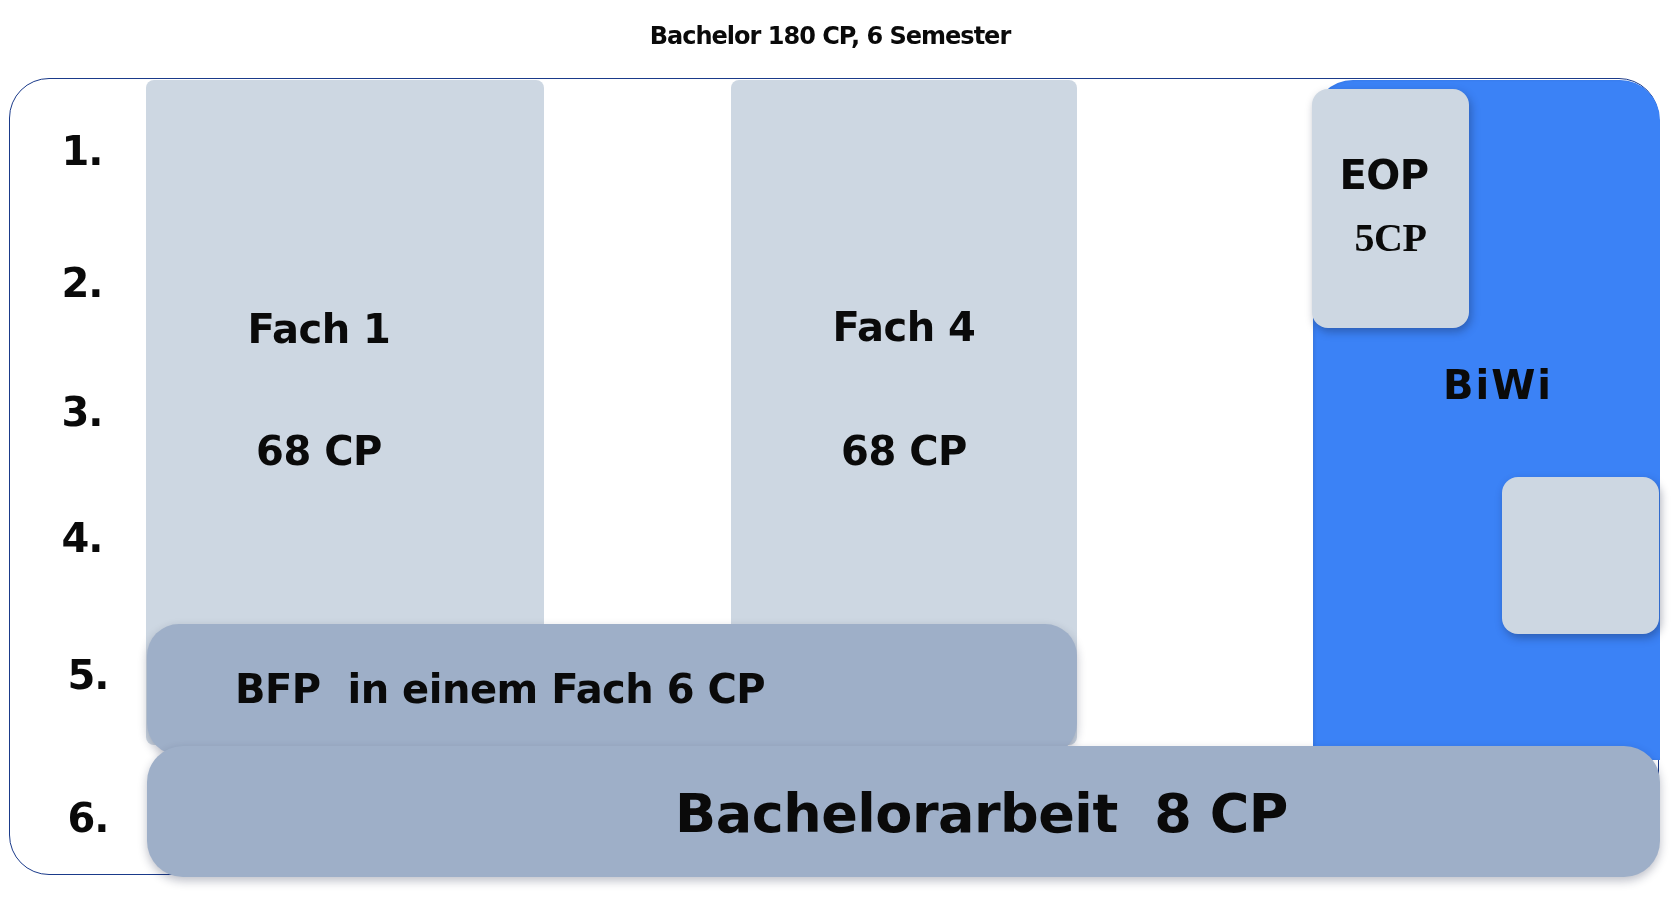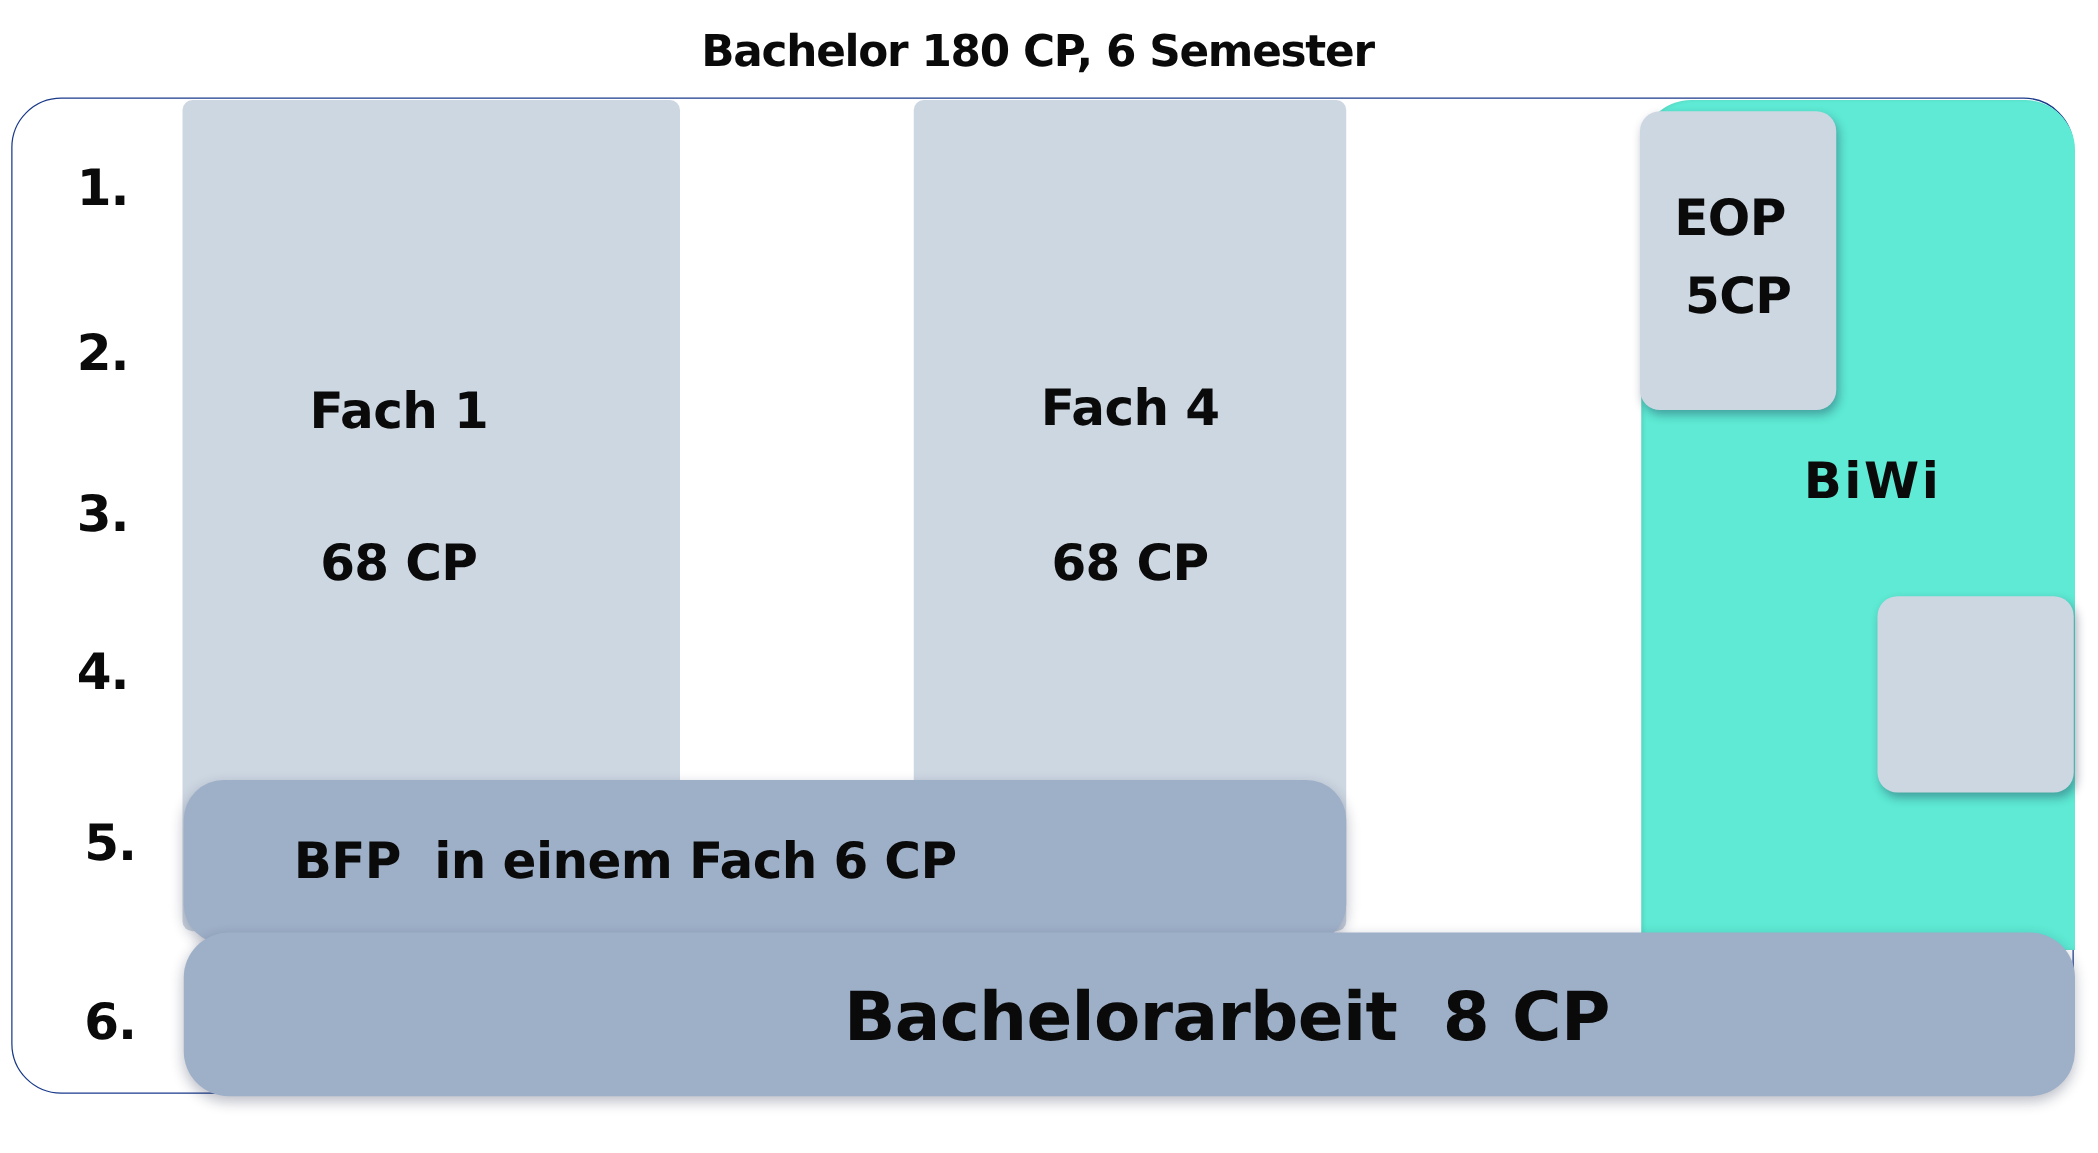--- a/index.html
+++ b/index.html
@@ -1,23 +1,23 @@
 <!DOCTYPE html>
 <html><head>
 <meta charset="utf-8">
 <style>
   html, body { margin:0; padding:0; background:#ffffff; }
   body { width:1678px; height:922px; position:relative; overflow:hidden;
          font-family:"DejaVu Sans", "Liberation Sans", sans-serif; color:#0a0a0a; }
   .abs { position:absolute; }
-  .title { left:0; width:1660px; top:22px; text-align:center; font-size:35px; font-weight:bold; letter-spacing:-1px; }
+  .title { left:0; width:1660px; top:22px; text-align:center; font-size:24px; font-weight:bold; letter-spacing:-1px; }
   .frame { left:9px; top:78px; width:1650px; height:797px; border:1.5px solid #1a3a8a; border-radius:40px; box-sizing:border-box; background:#fff; }
   .sem { left:52px; width:60px; text-align:center; font-size:40px; font-weight:bold; letter-spacing:-1px; }
   .col { background:#cdd7e2; border-radius:8px; }
-  .biwi { background:#5eead4; border-radius:40px 40px 0 0; box-shadow: inset 2px 0 3px rgba(0,0,0,0.08); }
+  .biwi { background:#3b82f6; border-radius:40px 40px 0 0; box-shadow: inset 2px 0 3px rgba(0,0,0,0.08); }
   .card { background:#cdd7e2; border-radius:16px; box-shadow: 2px 4px 8px rgba(20,30,60,0.35); }
   .bar { background:#9eafc8; box-shadow: 0 4px 10px rgba(20,30,60,0.28); }
   .txt { font-weight:bold; font-size:40px; text-align:center; letter-spacing:-0.5px; }
 </style>
 </head>
 <body>
 
 <div class="abs title">Bachelor  180 CP, 6 Semester</div>
 
 <div class="abs frame"></div>
@@ -38,21 +38,21 @@
   <div class="abs txt" style="left:0; width:346px; top:224px;">Fach 4</div>
   <div class="abs txt" style="left:0; width:346px; top:348px;">68 CP</div>
 </div>
 
 <div class="abs biwi" style="left:1313px; top:80px; width:347px; height:680px;">
   <div class="abs txt" style="left:70px; width:230px; top:282px; letter-spacing:2px;">BiWi</div>
 </div>
 
 <div class="abs card" style="left:1312px; top:89px; width:157px; height:239px;">
   <div class="abs txt" style="left:0; width:144px; top:63px;">EOP</div>
-  <div class="abs txt" style="left:0; width:157px; top:125px;">5CP</div>
+  <div class="abs txt" style="left:0; width:157px; top:125px;font-family:Liberation Serif, serif;">5CP</div>
 </div>
 
 <div class="abs card" style="left:1502px; top:477px; width:157px; height:157px;">
 </div>
 
 <div class="abs bar" style="left:147px; top:596px; width:930px; height:131px; border-radius:32px;margin-top:28px;">
   <div class="abs txt" style="left:88px; top:42px; text-align:left; white-space:pre;">BFP  in einem Fach 6 CP</div>
 </div>
 
 <div class="abs bar" style="left:147px; top:746px; width:1513px; height:131px; border-radius:36px;">

